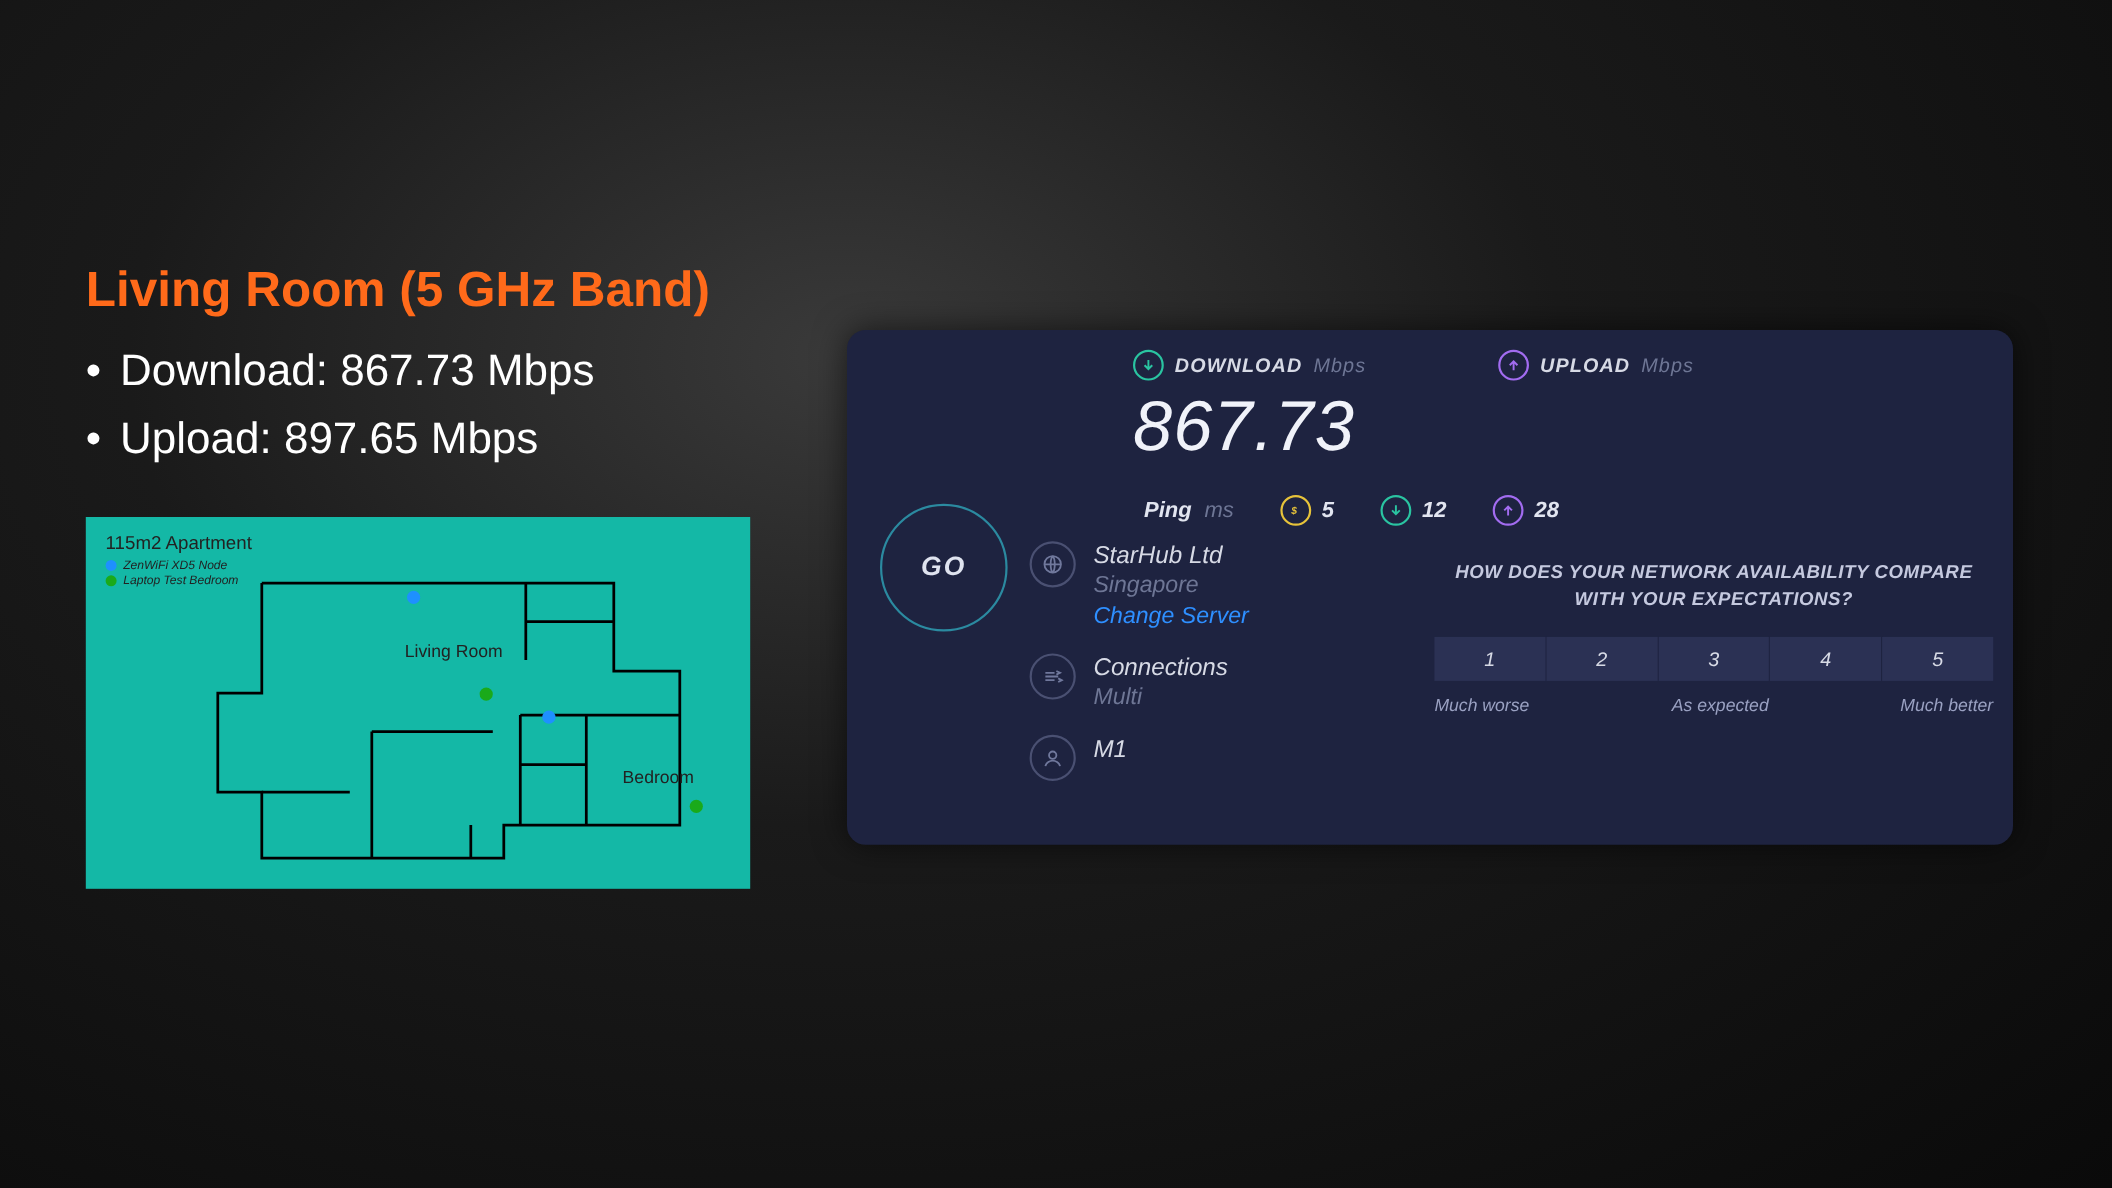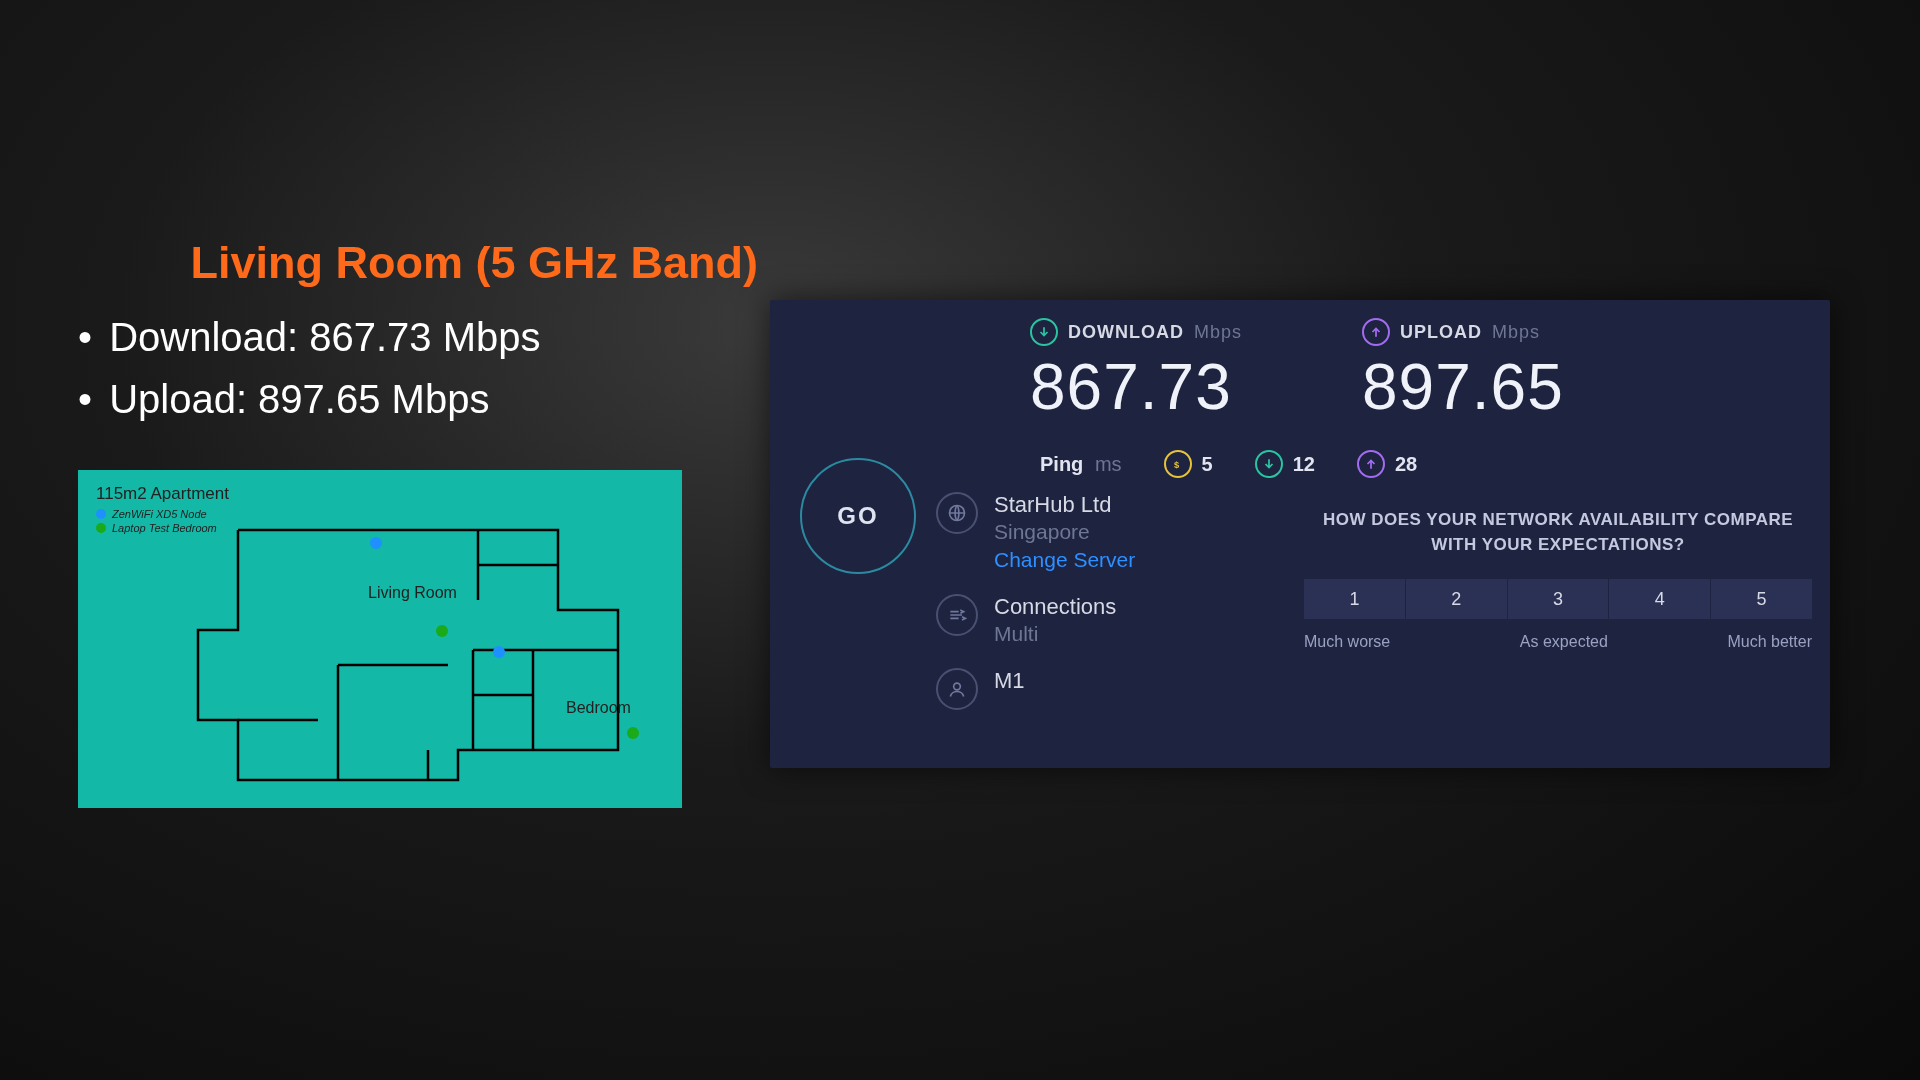--- a/index.html
+++ b/index.html
@@ -21,21 +21,20 @@
     top: 238px;
     width: 680px;
   }
 
   .title {
     color: #ff6a1a;
     font-size: 45px;
     font-weight: 700;
     margin: 0 0 18px 0;
     line-height: 1.1;
-    text-align: right;
   }
 
   .bullets {
     list-style: none;
     padding: 0;
     margin: 0 0 40px 0;
   }
   .bullets li {
     font-size: 40px;
     font-weight: 300;
@@ -115,22 +114,23 @@
 
   
 
   .panel {
     position: absolute;
     left: 770px;
     top: 300px;
     width: 1060px;
     height: 468px;
     background: #1e2340;
-    border-radius: 2px;
+    border-radius: 17px;
     box-shadow: 0 0 30px rgba(0,0,0,.6);
+    font-style: italic;
   }
 
   .metrics {
     position: absolute;
     left: 260px;
     top: 18px;
     display: flex;
     gap: 120px;
   }
   .metric-head {
@@ -333,21 +333,20 @@
     <div>
       <div class="metric-head">
         <span class="circ-icon ic-purple">
           <svg viewBox="0 0 24 24" fill="none" stroke="currentColor" stroke-width="3">
               <path d="M12 20V6M6 12l6-6 6 6"></path>
             </svg>
         </span>
         <span class="label">UPLOAD</span>
         <span class="unit">Mbps</span>
       </div>
-      <div class="metric-value">897.65</div>
     </div>
   </div>
 
   <div class="ping-row">
     <span>
       <span class="ping-label">Ping</span>
       <span class="ping-unit">ms</span>
     </span>
     <span class="ping-item">
       <span class="circ-icon ic-yellow">

